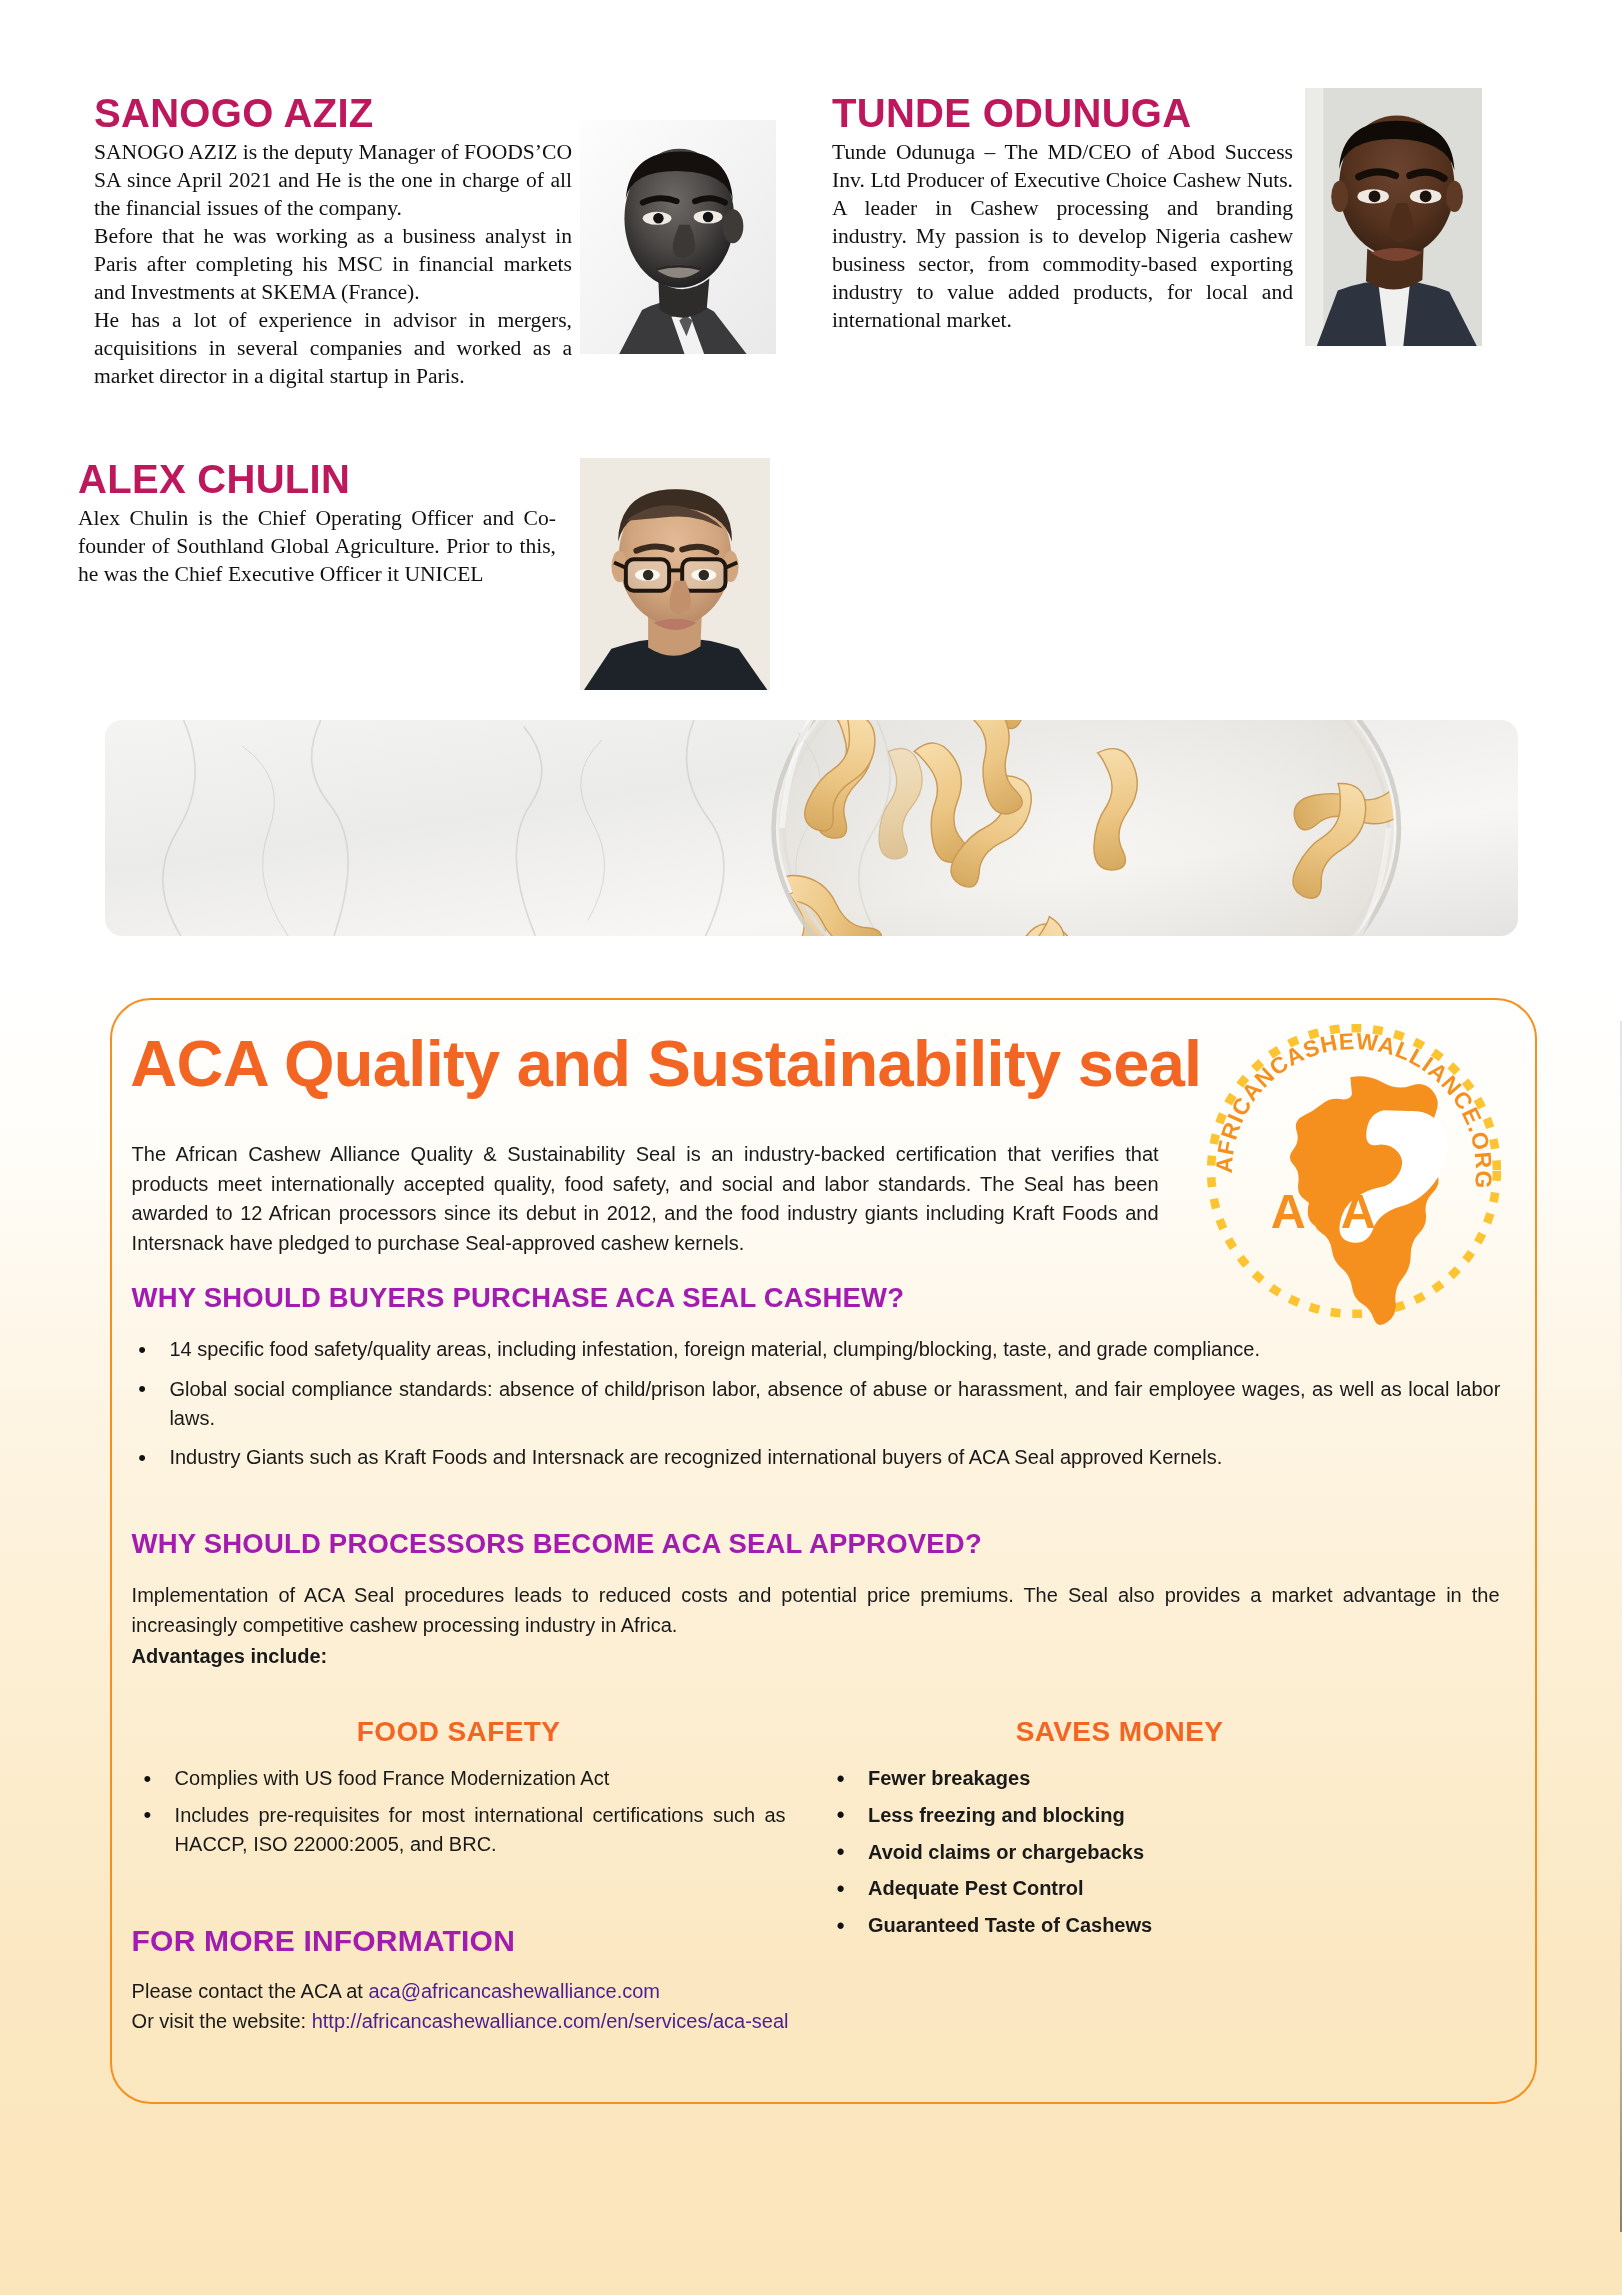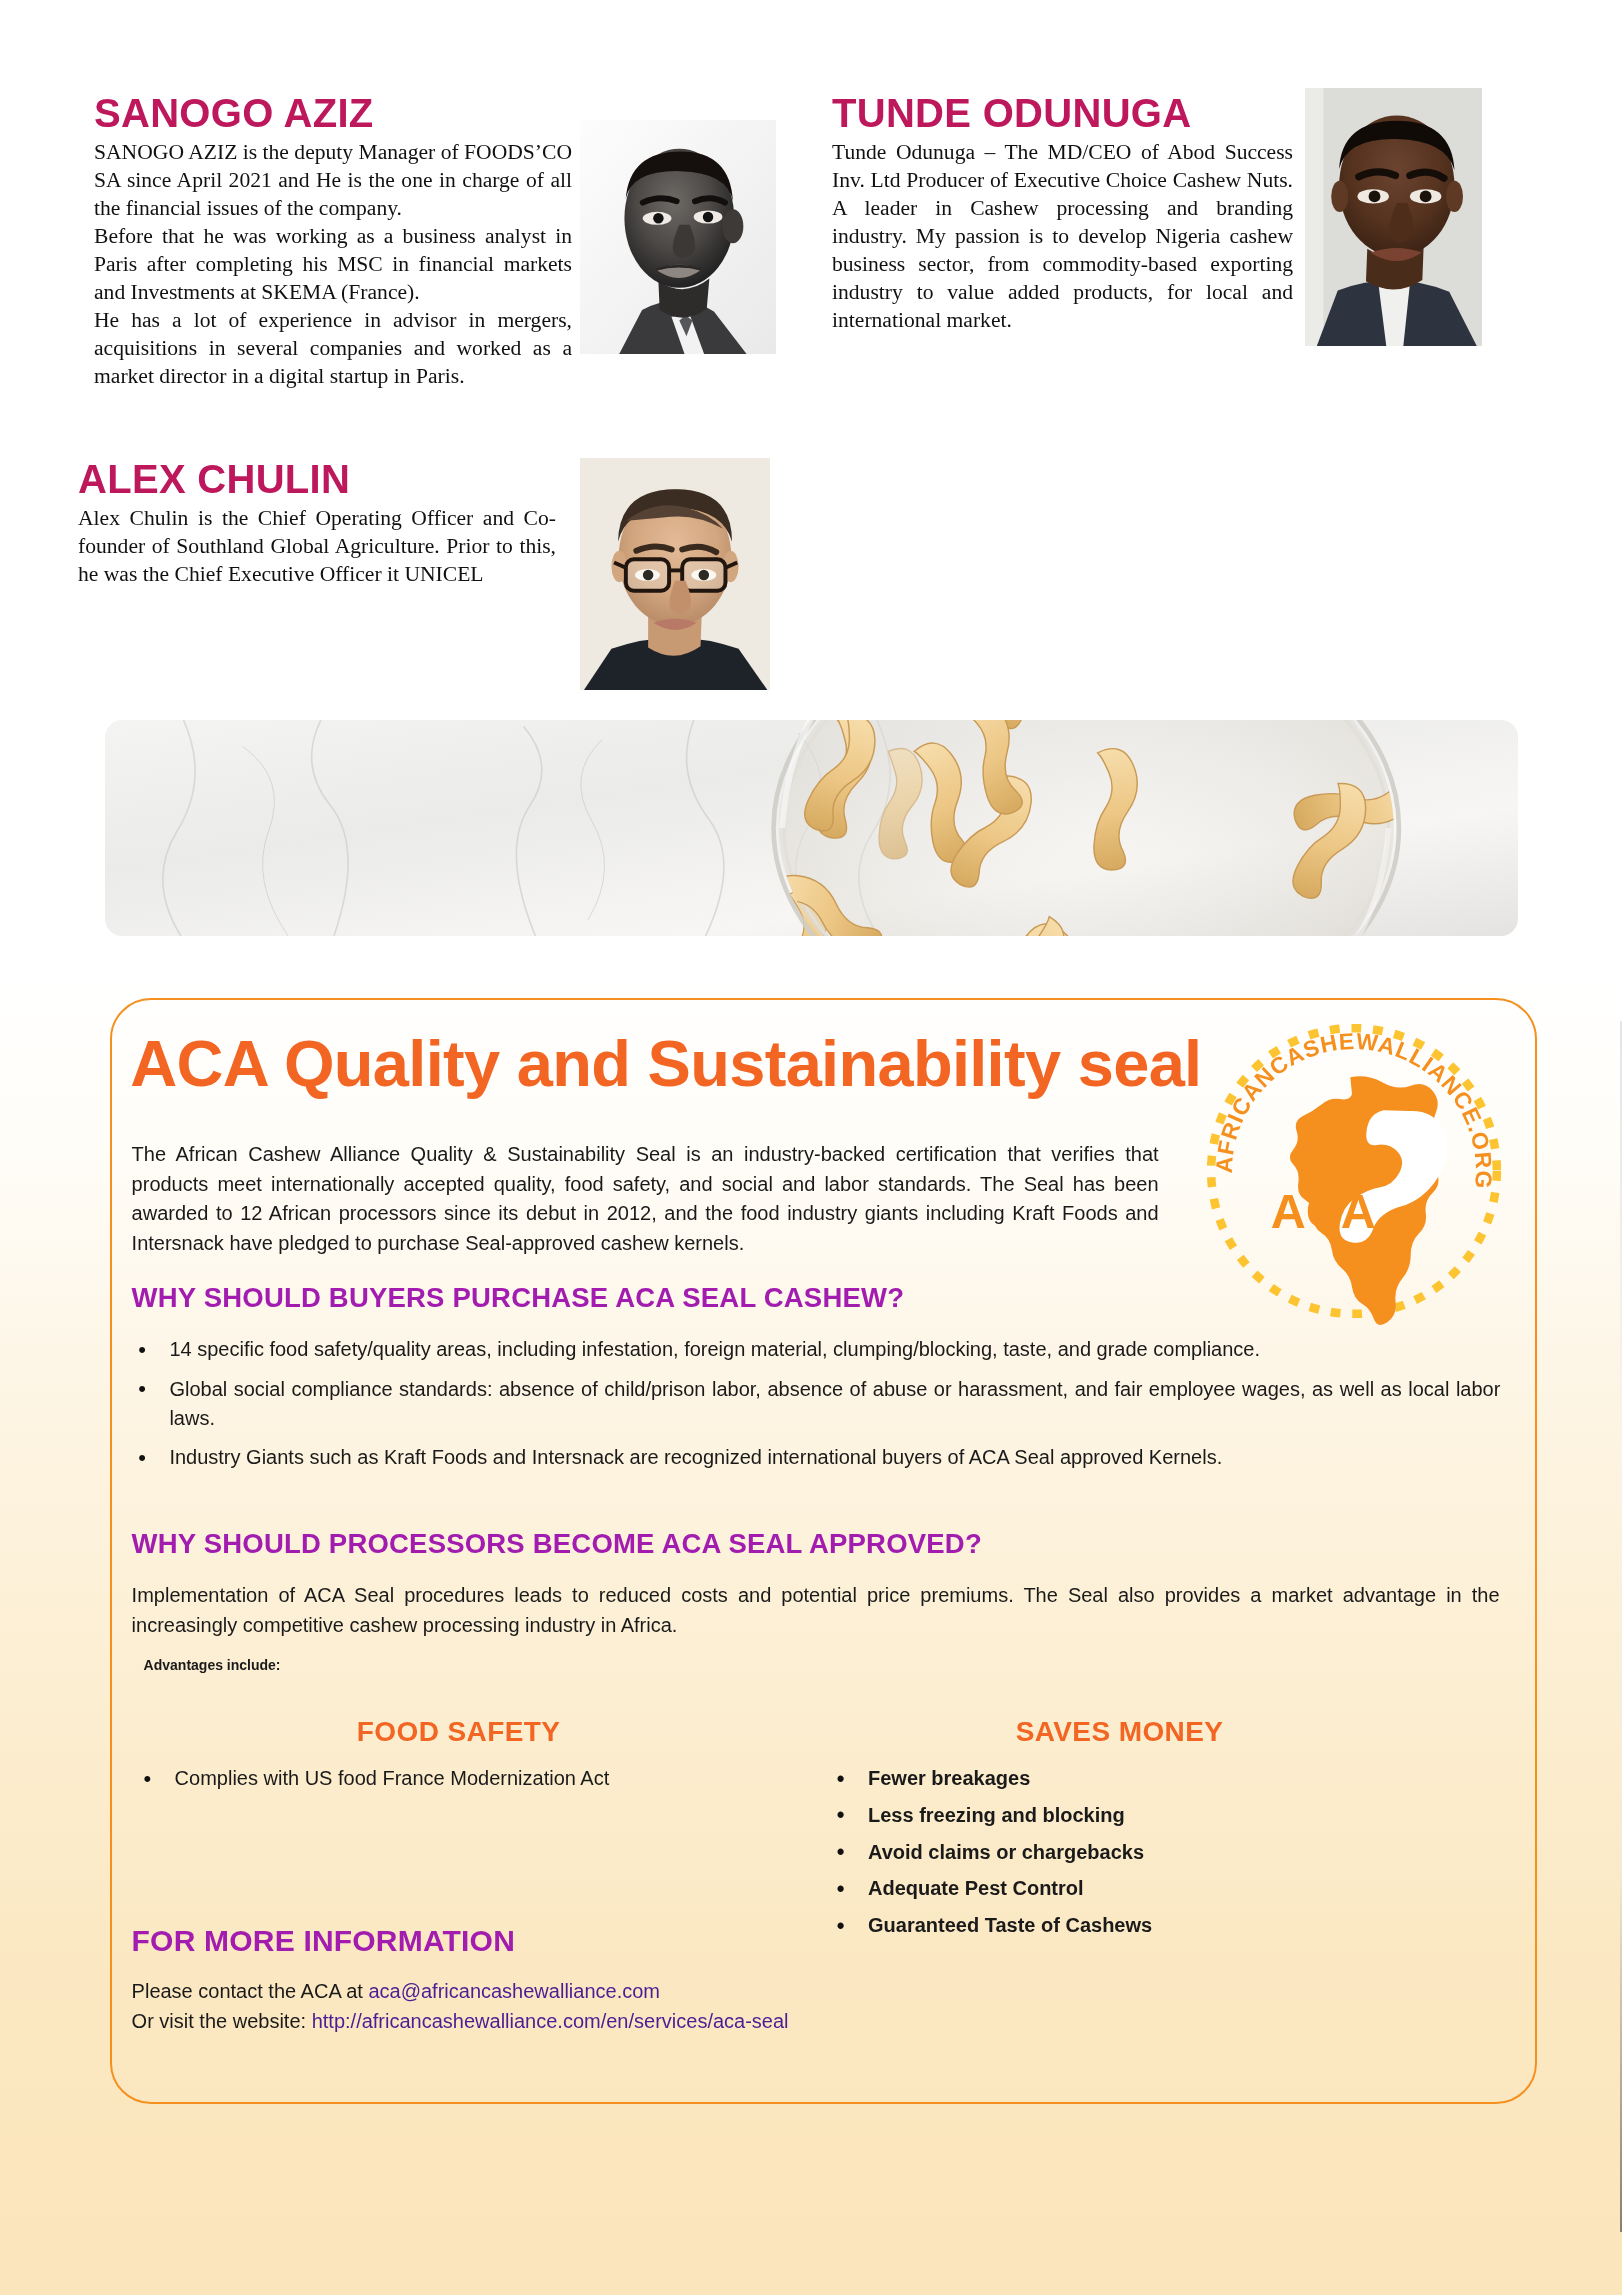--- a/index.html
+++ b/index.html
@@ -69,21 +69,21 @@
   ul.bl{list-style:none;margin:0;padding:0;}
   ul.bl li{
     position:relative; padding-left:43px; margin-bottom:10.5px;
     font-size:20px; line-height:1.45; color:#1a1a1a; text-align:justify;
   }
   ul.bl li::before{
     content:"\2022"; position:absolute; left:11.8px; top:-1.3px;
     font-size:22px; color:#111;
   }
   ul.bl.tight li{margin-bottom:7.9px;text-align:left;}
-  .bold-lbl{font-size:14px;font-weight:bold;color:#1a1a1a;margin:12px;}
+  .bold-lbl{font-size:20px;font-weight:bold;color:#1a1a1a;margin:0;}
   .lnk{color:#4c1d95;}
   .contact-line{font-size:20px;line-height:1.5;color:#1a1a1a;margin:0;}
 
   
   .logo{position:absolute; right:27.5px; top:17px; width:308px; height:308px;}
   .logo svg{display:block;width:100%;height:100%;}
 
   .edge-artifact{
     position:absolute; right:0; top:1021px; width:3.3px; height:1211px;
     background:linear-gradient(to bottom,#c9d2da,#f5f5f3 35%,#eceae6 70%,#2b2b2b);
@@ -376,20 +376,21 @@
       <h2 class="h2" style="position:absolute;left:19.6px;top:529px;width:1178px;">WHY SHOULD PROCESSORS BECOME ACA SEAL APPROVED?</h2>
 
       <p class="body-txt" style="position:absolute;left:19.6px;top:581px;width:1368px;">Implementation of ACA Seal procedures leads to reduced costs and potential price premiums. The Seal also provides a market advantage in the increasingly competitive cashew processing industry in Africa.</p>
 
       <p class="bold-lbl" style="position:absolute;left:19.6px;top:645px;">Advantages include:</p>
 
       <div style="position:absolute;left:19.6px;top:701px;width:654px;">
         <h3 class="h3">FOOD SAFETY</h3>
         <ul class="bl tight" style="margin-top:14.4px;">
           <li>Complies with US food France Modernization Act</li>
+          <li style="text-align:justify;">Includes pre-requisites for most international certifications such as HACCP, ISO 22000:2005, and BRC.</li>
         </ul>
       </div>
 
       <div style="position:absolute;left:713px;top:701px;width:589px;">
         <h3 class="h3">SAVES MONEY</h3>
         <ul class="bl tight" style="margin-top:14.4px;font-weight:bold;">
           <li>Fewer breakages</li>
           <li>Less freezing and blocking</li>
           <li>Avoid claims or chargebacks</li>
           <li>Adequate Pest Control</li>

